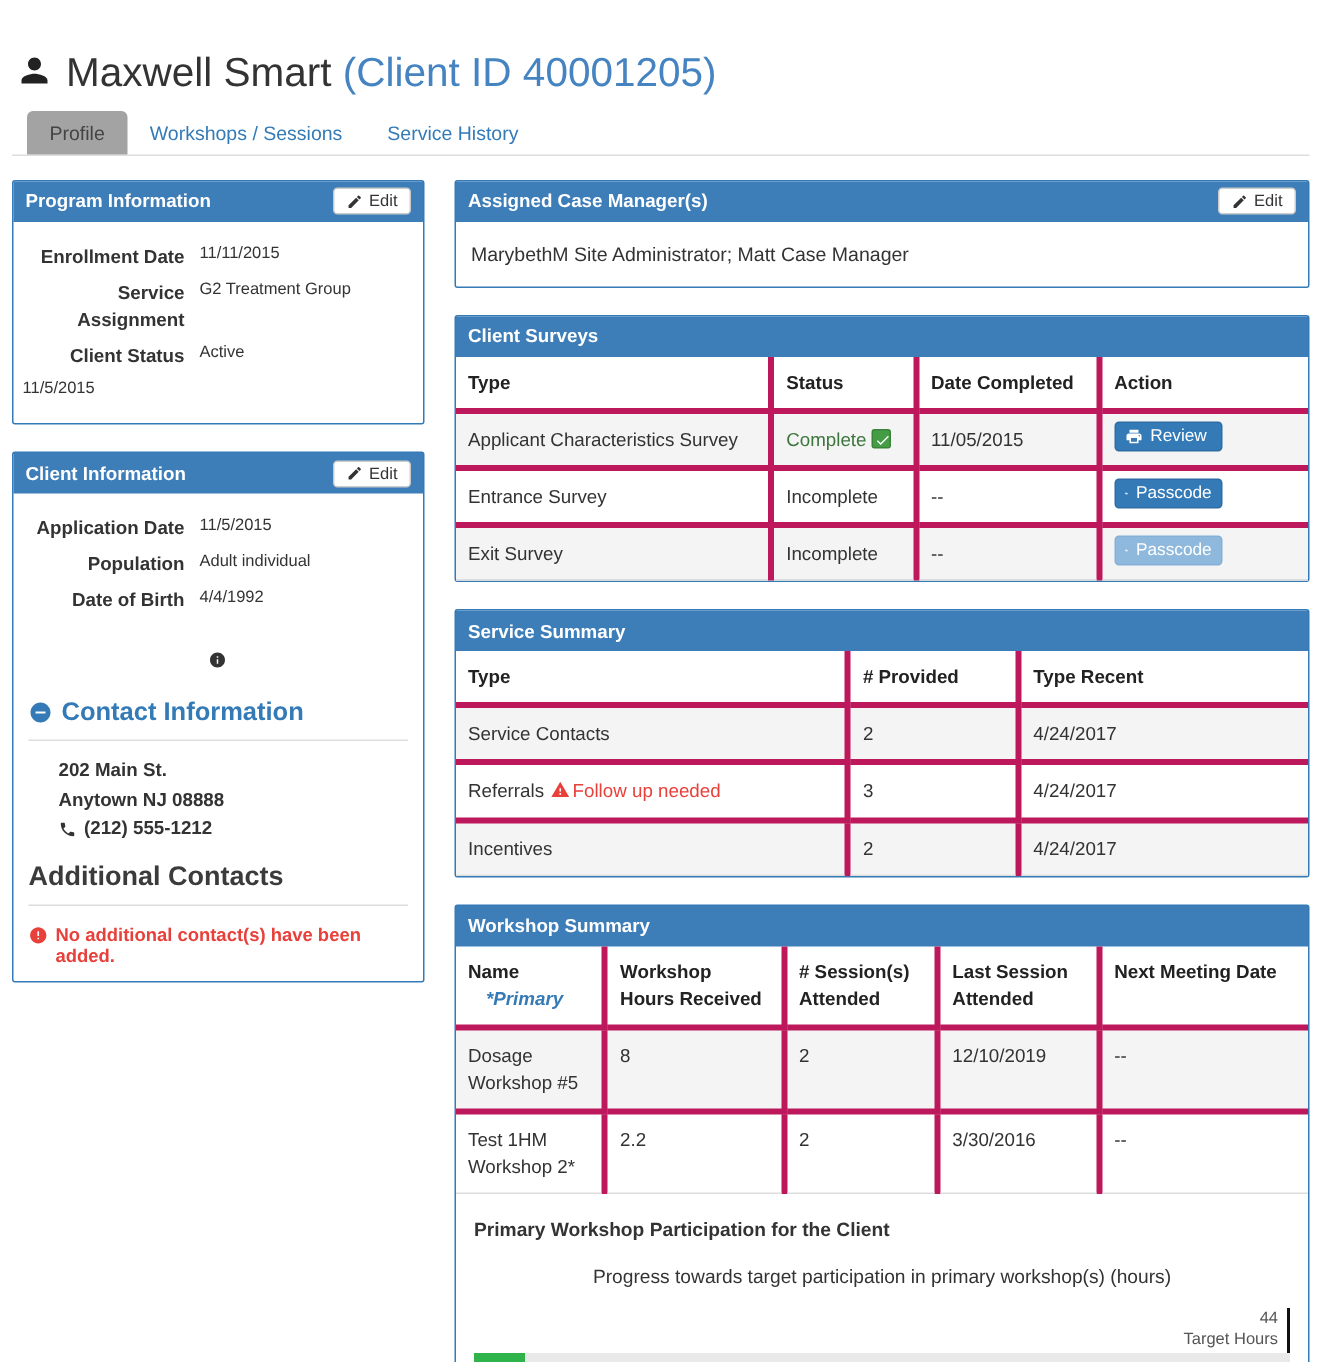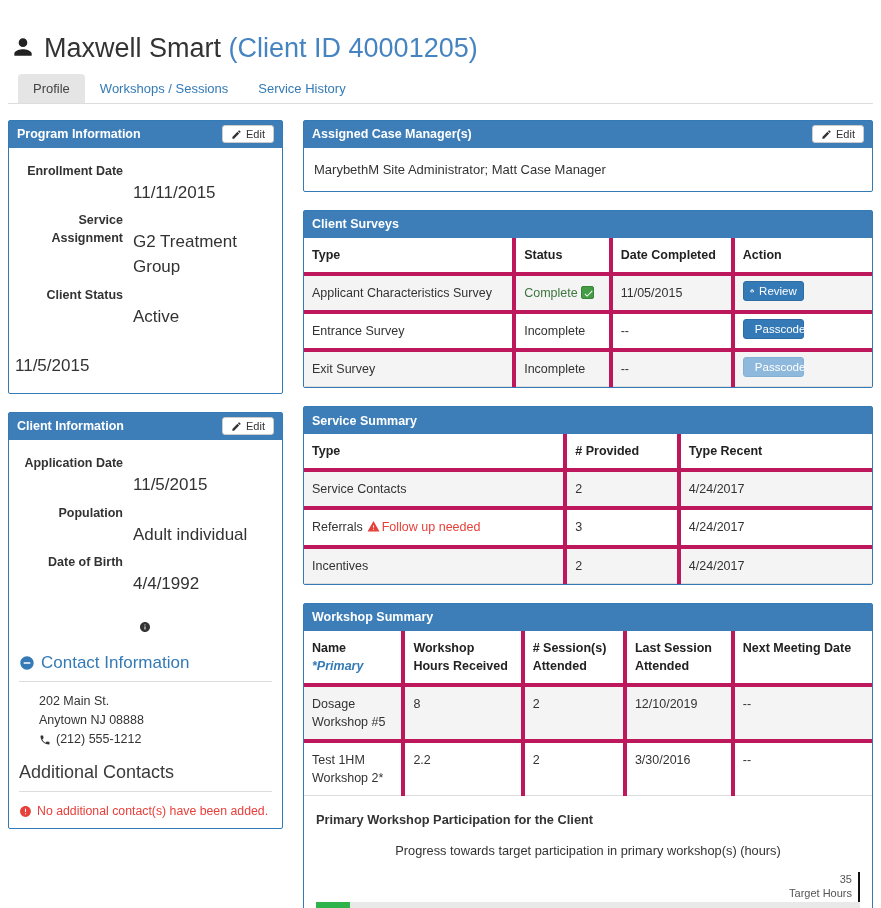--- a/index.html
+++ b/index.html
@@ -14,21 +14,21 @@
   
   .page-header { display: flex; align-items: flex-start; gap: 8px; padding: 6px 0 10px 2px; margin-top: 20px; }
   .page-header h1 { font-size: 27px; font-weight: normal; line-height: 1.1; }
   .client-name { color: #333; }
   .client-id { color: #4584c1; }
   .user-icon svg { display: block; }
 
   
   .tabs { display: flex; border-bottom: 1px solid #ddd; padding-left: 10px; margin-bottom: 16px; }
   .tab { padding: 7px 15px; font-size: 13px; color: #337ab7; cursor: pointer; border-radius: 4px 4px 0 0; }
-  .tab.active { background: #e5e5e5; color: #444; }
+  .tab.active { background: #a3a3a3; color: #444; }
 
   
   .columns { display: flex; gap: 20px; align-items: flex-start; }
   .col-left { width: 275px; flex: 0 0 275px; }
   .col-right { flex: 1; min-width: 0; }
 
   
   .panel { border: 1px solid #337ab7; border-radius: 2px; margin-bottom: 18px; background: #fff; }
   .panel-heading {
     background: #3d7eb9; color: #fff; font-weight: bold; font-size: 12.5px;
@@ -39,26 +39,26 @@
     background: #fff; border: 1px solid #ccc; border-radius: 3px; color: #333;
     font-size: 11px; padding: 2px 8px; display: inline-flex; align-items: center; gap: 4px;
     cursor: pointer; font-family: inherit;
   }
   .panel-body { padding: 10px; }
 
   
   .fields { padding: 14px 10px 8px 6px; }
   .field-row { display: flex; margin-bottom: 6px; }
   .field-label { width: 118px; flex: 0 0 118px; text-align: right; font-weight: bold; padding-right: 10px; font-size: 12.5px; line-height: 1.45; }
-  .field-value { flex: 1; font-size: 17px; line-height: 1.45; padding-top: 0; margin-top: 19px; }
+  .field-value { flex: 1; font-size: 11px; line-height: 1.45; padding-top: 0; }
 
   .screen-note { text-align: center; font-size: 12.3px; padding: 8px 8px 4px 8px; line-height: 1.45; }
   .screen-note svg { vertical-align: -2px; margin-right: 2px; }
 
-  .contact-section { padding: 6px 10px 10px 10px; }
+  .contact-section { padding: 6px 10px 10px 10px; font-weight: bold; }
   .section-title {
     color: #337ab7; font-size: 17px; display: flex; align-items: center; gap: 6px;
     padding: 6px 0 6px 0; cursor: pointer;
   }
   .rule { border: none; border-top: 1px solid #ddd; margin: 2px 0 10px 0; }
   .address { margin-left: 20px; line-height: 1.55; font-size: 12.5px; }
   .phone-line { display: flex; align-items: center; gap: 5px; }
   .subsection-title { color: #3b3b3b; font-size: 18px; margin-top: 12px; padding-bottom: 6px; }
   .danger-note { color: #e8403a; font-size: 12.3px; display: flex; align-items: flex-start; gap: 5px; padding-top: 2px; }
   .danger-note svg { flex: 0 0 auto; margin-top: 1px; }
@@ -77,29 +77,29 @@
   .status-complete { color: #3c763d; }
   .check-badge {
     display: inline-block; width: 13px; height: 13px; background: #449d44; border: 1px solid #398439;
     border-radius: 2px; vertical-align: -2px; margin-left: 3px; position: relative;
   }
   .check-badge svg { position: absolute; left: 1px; top: 1px; }
 
   .btn-action {
     background: #337ab7; border: 1px solid #2e6da4; color: #fff; font-size: 11.5px;
     padding: 3px 6px; border-radius: 3px; display: inline-flex; align-items: center; justify-content: flex-start;
-    gap: 5px; cursor: pointer; width: 61px; font-family: inherit;
+    gap: 5px; cursor: pointer; width: 72px; font-family: inherit;
   }
   .btn-action.disabled { background: #8fb9dc; border-color: #84b0d8; cursor: default; }
   td.action-cell { padding: 5px 8px; }
 
   .flag { color: #e8403a; margin-left: 4px; white-space: nowrap; }
   .flag svg { vertical-align: -2px; margin-right: 2px; }
 
-  .th-primary { color: #337ab7; font-style: italic; font-weight: bold; }
+  .th-primary { color: #337ab7; font-style: italic; font-weight: bold; margin-left: 12px; }
 
   
   .meter-block { padding: 16px 12px 14px 12px; }
   .meter-heading { font-weight: bold; font-size: 12.8px; margin-bottom: 16px; }
   .meter-sub { font-size: 12.8px; margin-bottom: 14px; text-align: center; }
   .meter-wrap { position: relative; height: 86px; margin-top: 4px; }
   .target-labels { position: absolute; right: 8px; top: 0; text-align: right; font-size: 11px; color: #555; line-height: 14px; }
   .target-tick { position: absolute; right: 0; top: 0; width: 2px; height: 45px; background: #111; }
   .meter-track { position: absolute; left: 0; right: 0; top: 30px; height: 15px; background: #e9e9e9; }
   .meter-fill { position: absolute; left: 0; top: 0; height: 20px; background: #2eb44b; }
@@ -375,21 +375,21 @@
               <td>--</td>
             </tr>
           </tbody>
         </table>
 
         <div class="meter-block">
           <div class="meter-heading">Primary Workshop Participation for the Client</div>
           <div class="meter-sub">Progress towards target participation in primary workshop(s) (hours)</div>
           <div class="meter-wrap">
             <div class="target-labels">
-              <div>35</div>
+              <div>44</div>
               <div>Target Hours</div>
             </div>
             <div class="target-tick"></div>
             <div class="meter-track">
               <div class="meter-fill" style="width: 6.3%;"></div>
               <div class="received-group" style="left: 6.3%;">
                 <div class="received-tick"></div>
                 <div class="received-labels">
                   <div>2.2</div>
                   <div>Total Hours Received</div>

